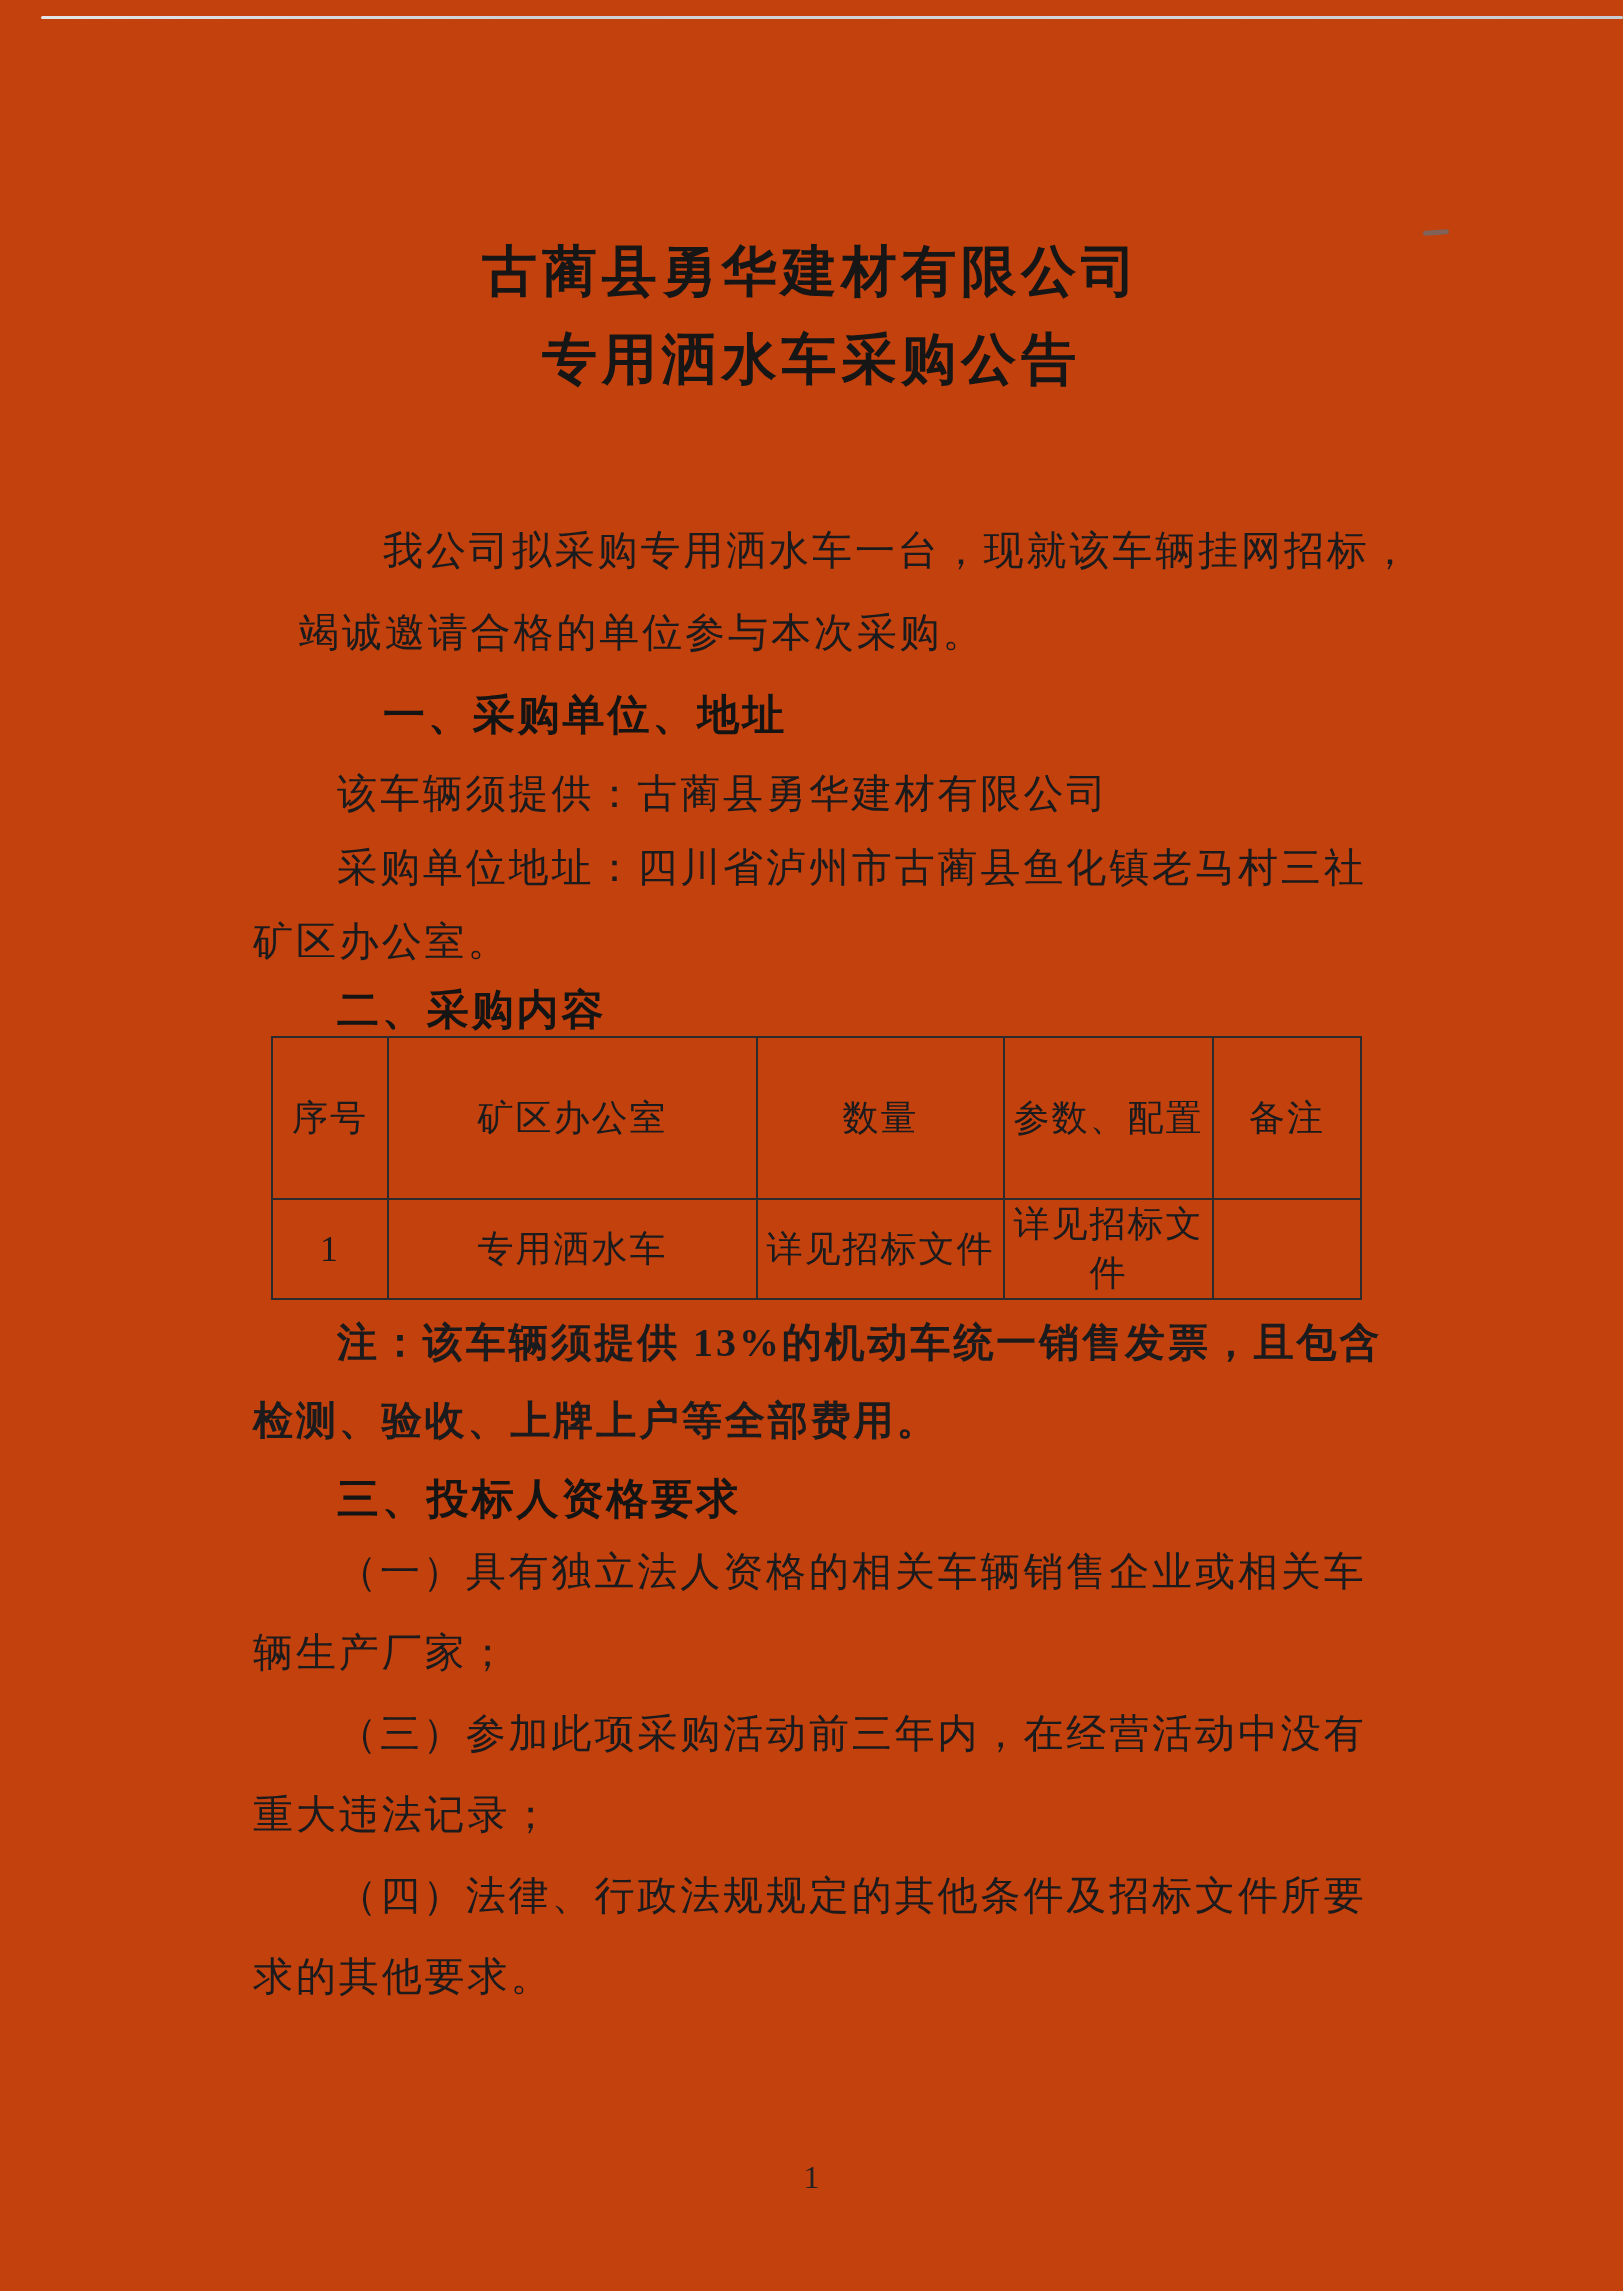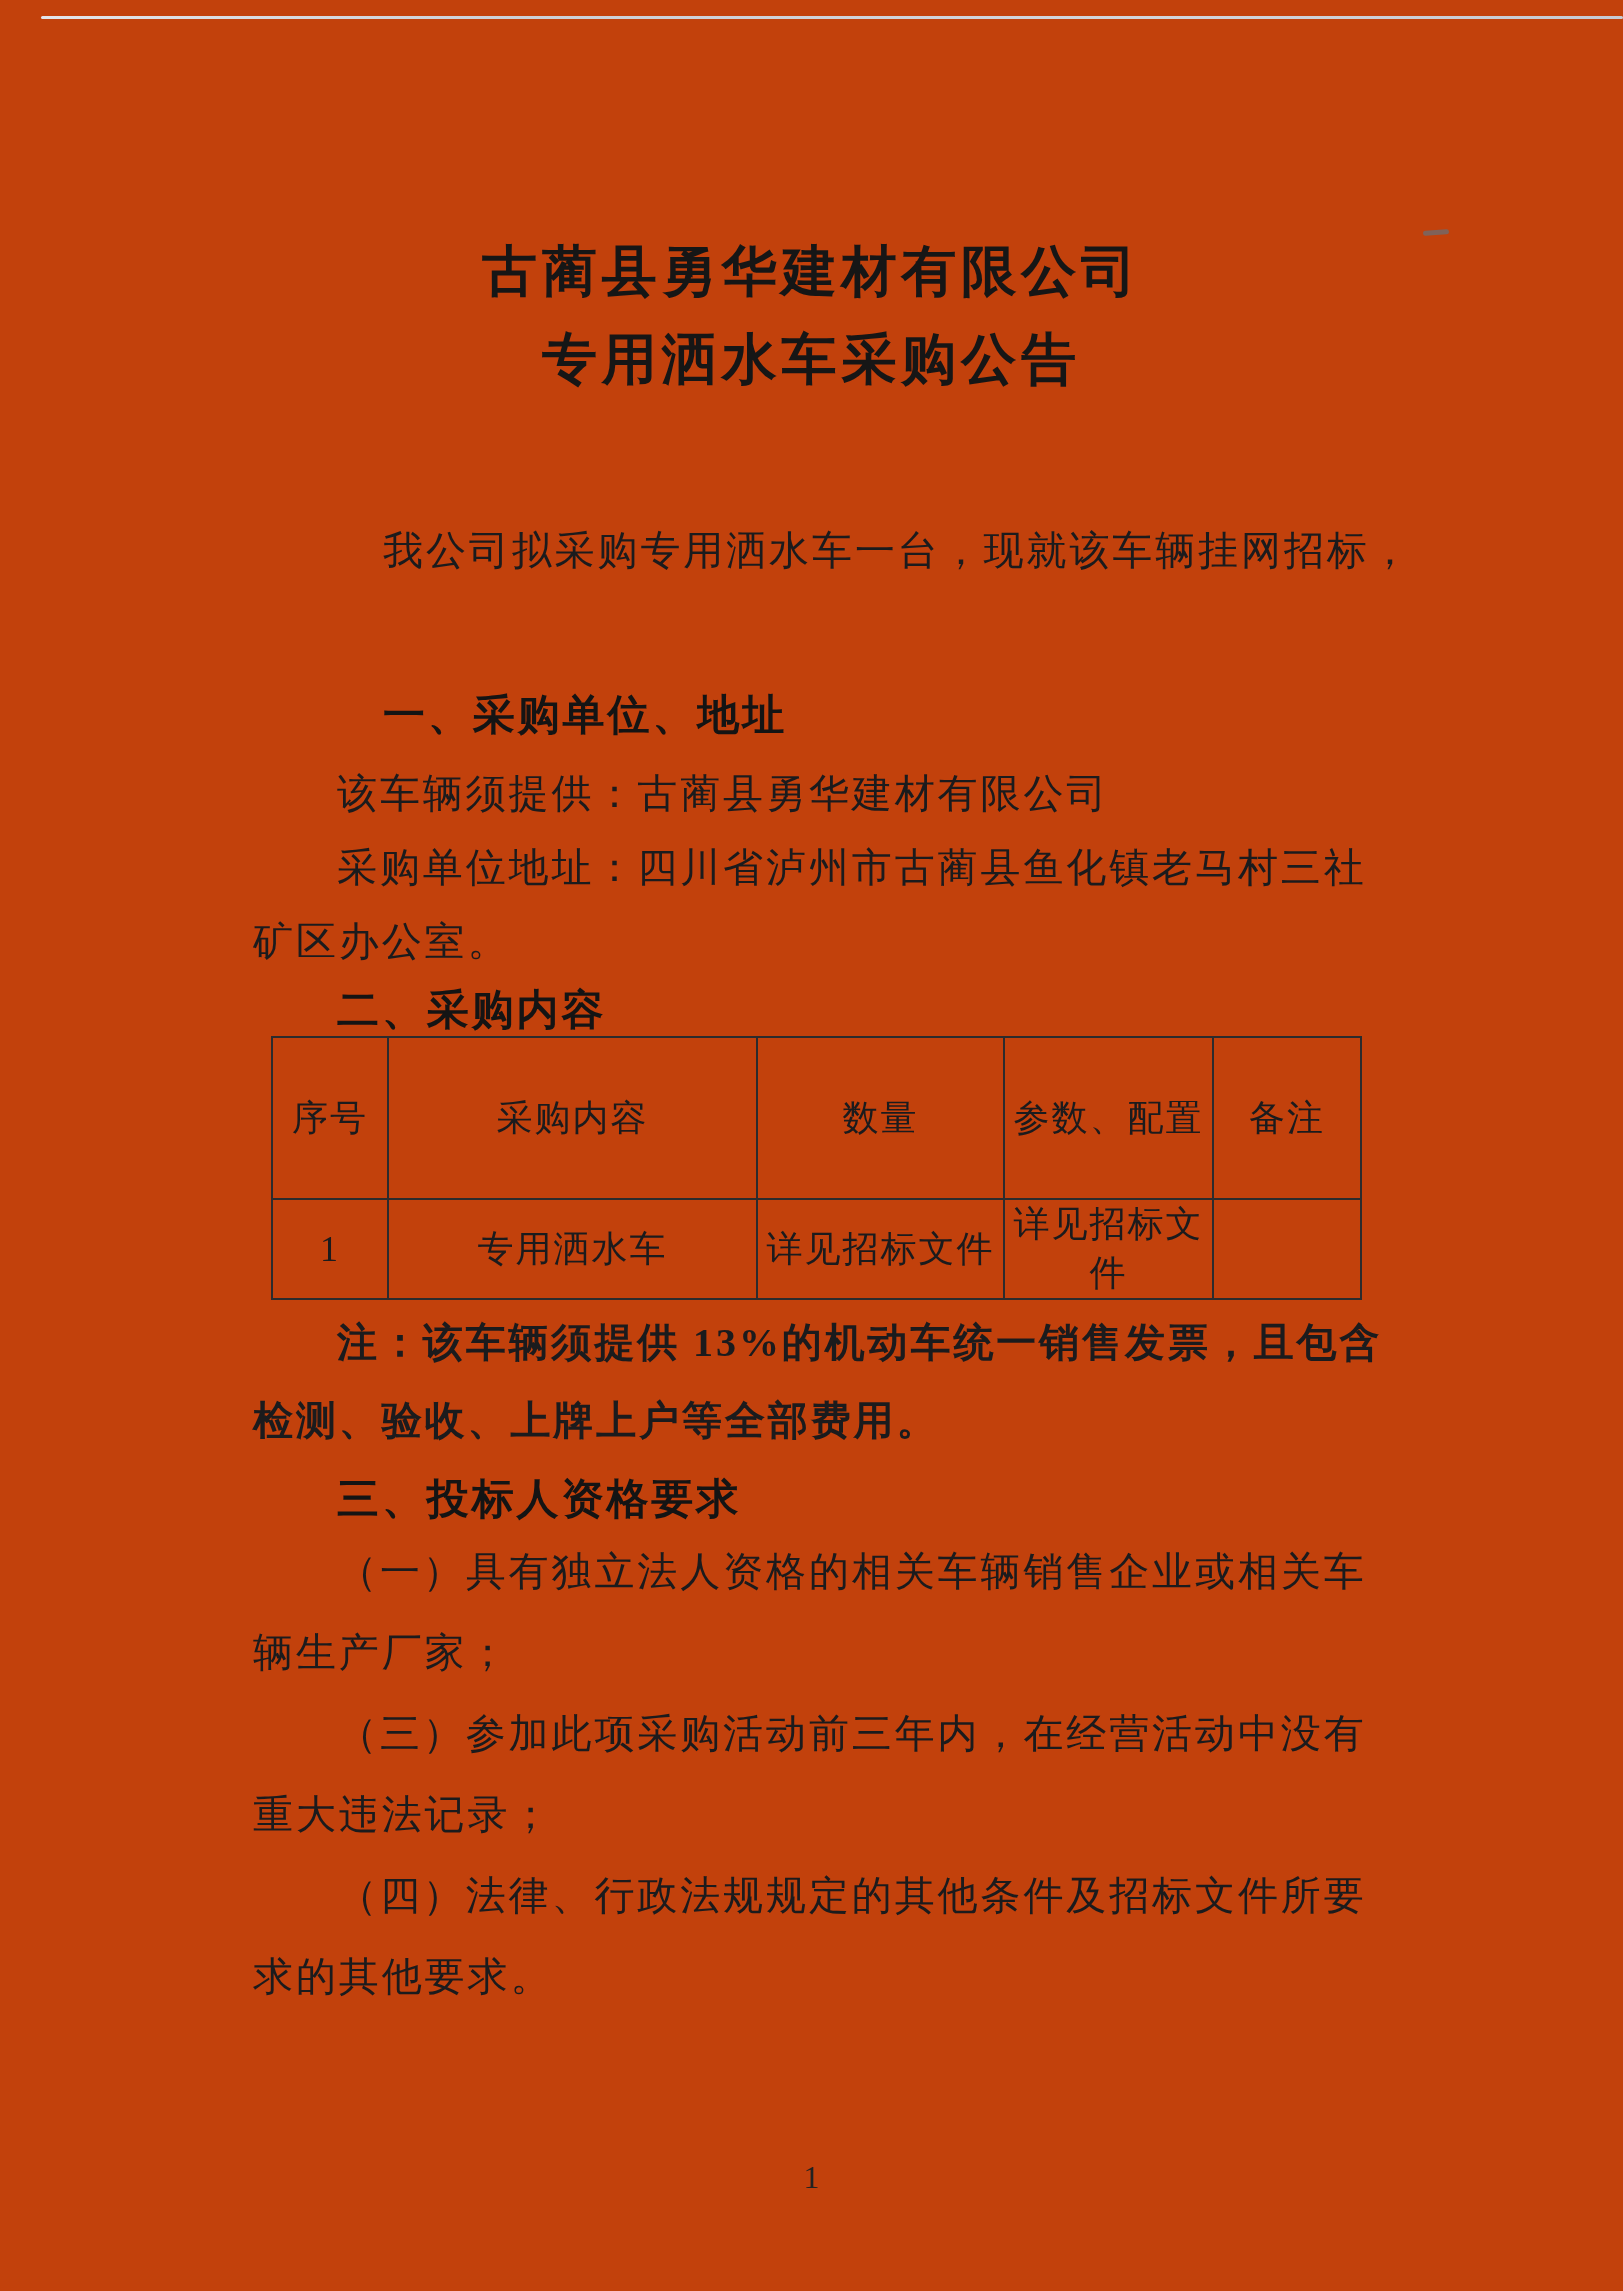--- a/index.html
+++ b/index.html
@@ -126,20 +126,21 @@
 <div class="page">
 
   <div class="scan-edge"></div>
   <div class="scan-speck"></div>
 
   <div class="doc-title title-1">古蔺县勇华建材有限公司</div>
   <div class="doc-title title-2">专用洒水车采购公告</div>
 
   <div class="block block-intro lh84">
     <div class="line indent">我公司拟采购专用洒水车一台，现就该车辆挂网招标，</div>
+    <div class="line">竭诚邀请合格的单位参与本次采购。</div>
   </div>
 
   <div class="block block-h1 lh84">
     <div class="line heading indent">一、采购单位、地址</div>
   </div>
 
   <div class="block block-sec1 lh76">
     <div class="line indent">该车辆须提供：古蔺县勇华建材有限公司</div>
     <div class="line indent">采购单位地址：四川省泸州市古蔺县鱼化镇老马村三社</div>
     <div class="line">矿区办公室。</div>
@@ -153,21 +154,21 @@
     <colgroup>
       <col style="width:116px">
       <col style="width:369px">
       <col style="width:247px">
       <col style="width:209px">
       <col style="width:148px">
     </colgroup>
     <tbody>
       <tr class="head">
         <th>序号</th>
-        <th>采购内容</th>
+        <th>矿区办公室</th>
         <th>数量</th>
         <th>参数、配置</th>
         <th>备注</th>
       </tr>
       <tr class="data">
         <td>1</td>
         <td>专用洒水车</td>
         <td>详见招标文件</td>
         <td>详见招标文件</td>
         <td></td>

